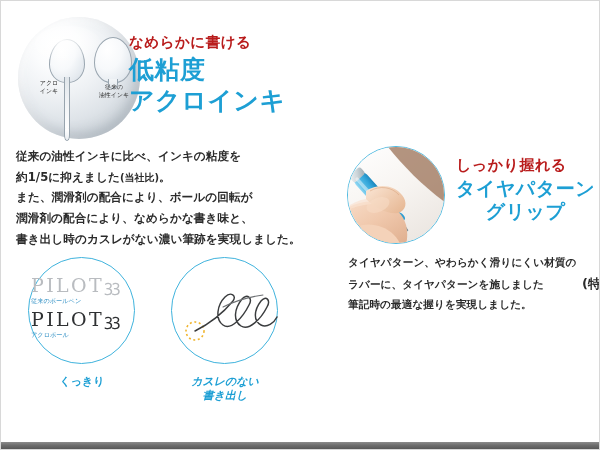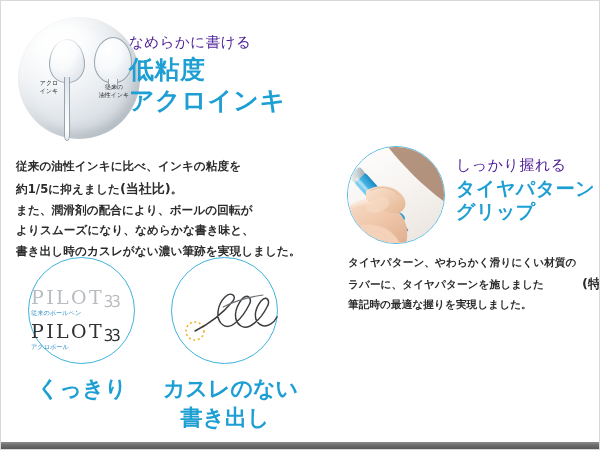--- a/index.html
+++ b/index.html
@@ -112,71 +112,70 @@
     letter-spacing: 0;
     white-space: pre-line;
   }
   .label-acro { left: 18px; top: 62px; width: 26px; }
   .label-conv { left: 76px; top: 66px; width: 40px; }
 
   
   .head1 { position: absolute; left: 128px; top: 33px; }
   .head-small {
     font-size: 14.5px;
-    font-weight: normal;
-    color: #4c1d95;
+    font-weight: bold;
+    color: #b91c1c;
     letter-spacing: 0.5px;
     line-height: 1.2;
   }
   .head-big {
     font-size: 25px;
     font-weight: bold;
     color: #1d9fd4;
     letter-spacing: 0.5px;
     line-height: 1.22;
     margin-top: 4px;
   }
   .head-big div { white-space: nowrap; }
 
   
   .body-left {
     position: absolute;
     left: 15px;
-    top: 155px;
+    top: 145px;
     width: 310px;
     font-size: 11.6px;
     font-weight: bold;
     line-height: 1.78;
     color: #2b2b2b;
     letter-spacing: 0.1px;
   }
   .body-left .ln { white-space: nowrap; }
   .tiny-note {
-    font-size: 13px;
+    font-size: 10px;
     font-weight: bold;
     letter-spacing: 0;
   }
 
   
   .circle-outline {
     position: absolute;
     border-radius: 50%;
     border: 1.3px solid #3fb3dd;
     background: #ffffff;
     box-sizing: border-box;
   }
   .circle-a { left: 27px; top: 256px; width: 107px; height: 107px; }
   .circle-b { left: 170px; top: 256px; width: 107px; height: 107px; }
 
   .sample-stack {
     position: absolute;
     left: 30px;
     top: 275px;
     width: 104px;
-    margin-top: 12px;
   }
   .sample-row { position: relative; height: 34px; }
   .pilot-word {
     font-family: "DejaVu Serif", "Liberation Serif", serif;
     font-size: 19px;
     letter-spacing: 2.4px;
     line-height: 1;
   }
   .pilot-faint { color: #b9bcc0; }
   .pilot-dark  { color: #2f3133; }
@@ -186,48 +185,48 @@
     color: #2f8fc4;
     letter-spacing: 0;
     margin-top: 1px;
   }
 
   .circle-b-art { position: absolute; left: 170px; top: 256px; width: 107px; height: 107px; }
 
   .caption-row {
     position: absolute;
     top: 374px;
-    font-size: 22px;
+    font-size: 11px;
     font-weight: bold;
     color: #1d9fd4;
     line-height: 1.3;
     text-align: center;
   }
   .cap-a { left: 22px; width: 118px; }
-  .cap-b { left: 162px; width: 124px; }
+  .cap-b { left: 162px; width: 124px; font-style: italic; }
   .caption-row div { white-space: nowrap; }
 
   
   .photo-circle {
     position: absolute;
     left: 346px;
     top: 145px;
     width: 98px;
     height: 98px;
     border-radius: 50%;
     border: 1.3px solid #4db9e0;
     box-sizing: border-box;
     overflow: hidden;
     background: radial-gradient(circle at 50% 40%, #ffffff 0%, #fdfdfd 70%, #f4f6f7 100%);
   }
   .photo-circle svg { display: block; }
 
   .head2 { position: absolute; left: 455px; top: 155px; }
   .head2 .head-small { font-size: 15px; }
-  .head2 .head-big { font-size: 19px; margin-top: 3px; }
+  .head2 .head-big { font-size: 19px; margin-top: 3px; text-align: center; }
 
   .body-right {
     position: absolute;
     left: 347px;
     top: 252px;
     width: 250px;
     font-size: 10.6px;
     font-weight: bold;
     line-height: 1.8;
     color: #2b2b2b;
@@ -261,21 +260,21 @@
     <div class="head-big">
       <div>低粘度</div>
       <div>アクロインキ</div>
     </div>
   </div>
 
   <div class="body-left">
     <div class="ln">従来の油性インキに比べ、インキの粘度を</div>
     <div class="ln"><span>約1/5に抑えました</span><span class="tiny-note">(当社比)</span><span>。</span></div>
     <div class="ln">また、潤滑剤の配合により、ボールの回転が</div>
-    <div class="ln">よりスムーズになり、なめらかな書き味と、</div>
+    <div class="ln">潤滑剤の配合により、なめらかな書き味と、</div>
     <div class="ln">書き出し時のカスレがない濃い筆跡を実現しました。</div>
   </div>
 
   <div class="circle-outline circle-a"></div>
   <div class="sample-stack">
     <div class="sample-row">
       <span class="pilot-word pilot-faint">PILOT</span><span class="pilot-word pilot-faint scribble-mark">ⳍⳍ</span>
       <div class="sample-caption">従来のボールペン</div>
     </div>
     <div class="sample-row">

